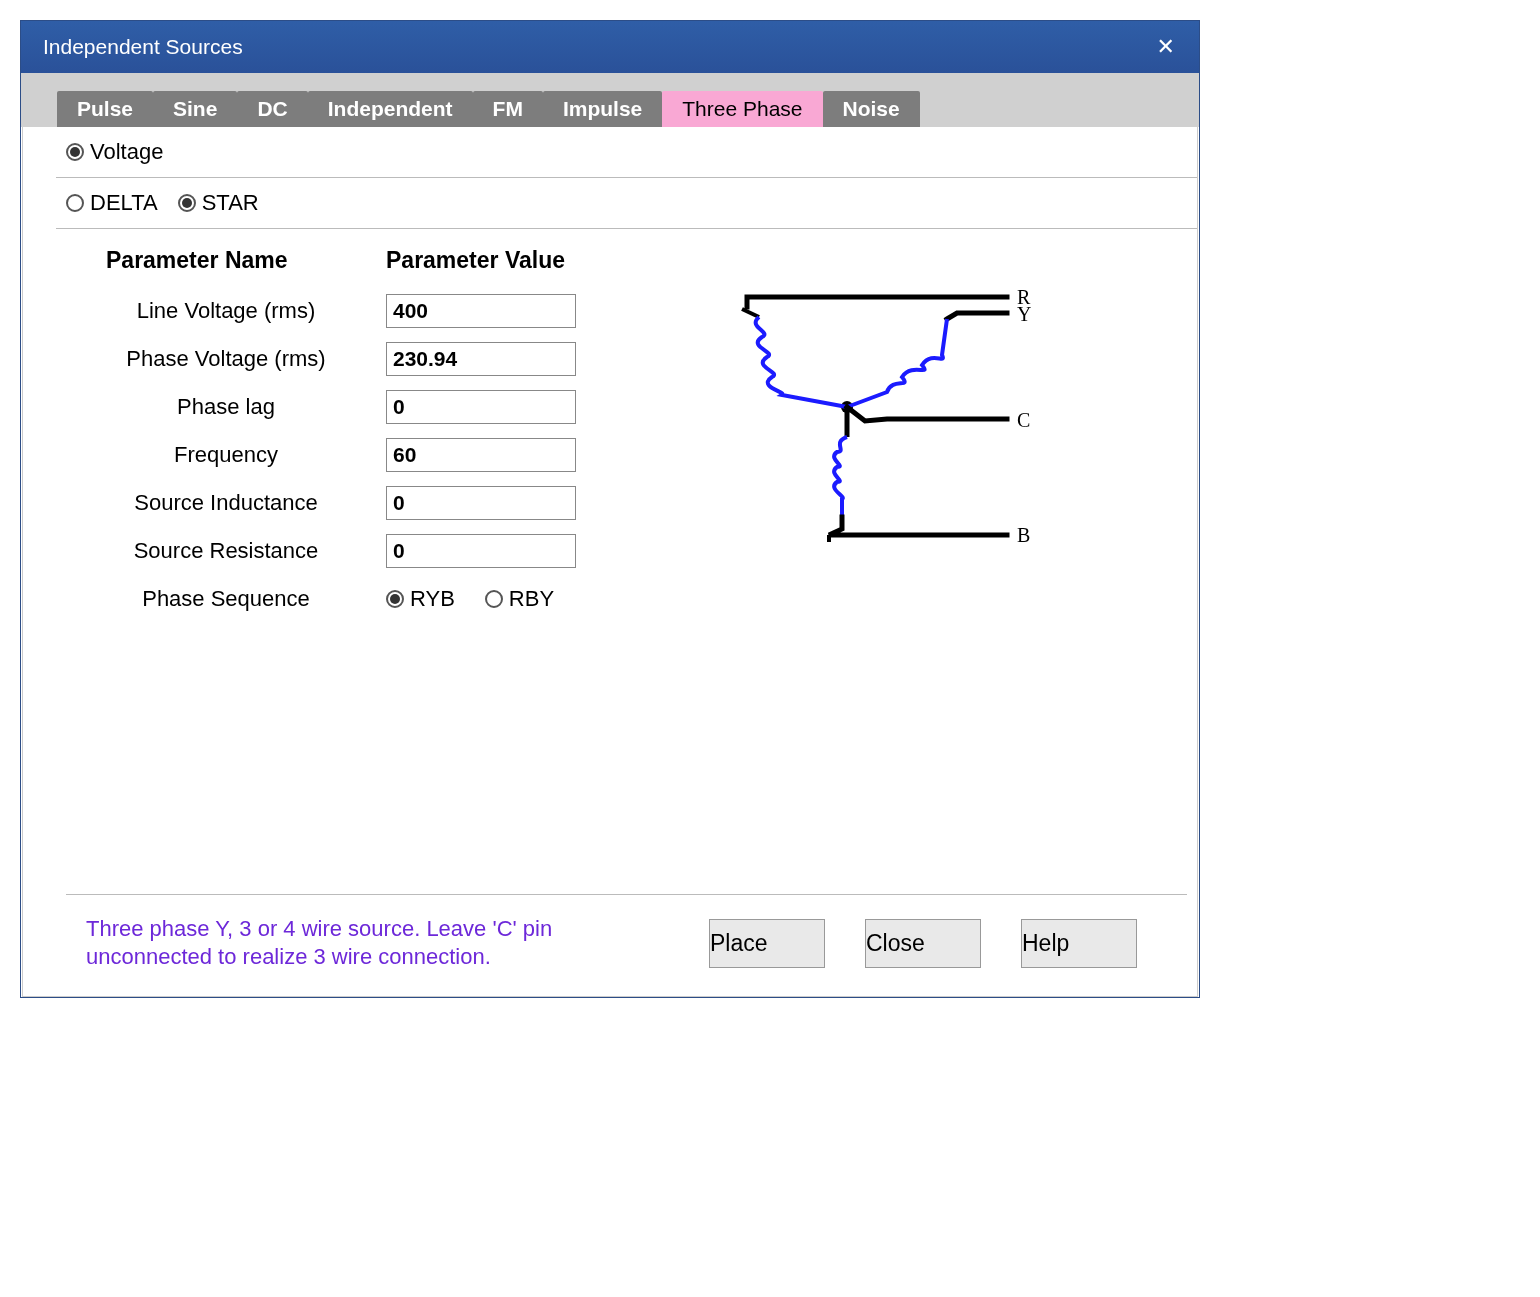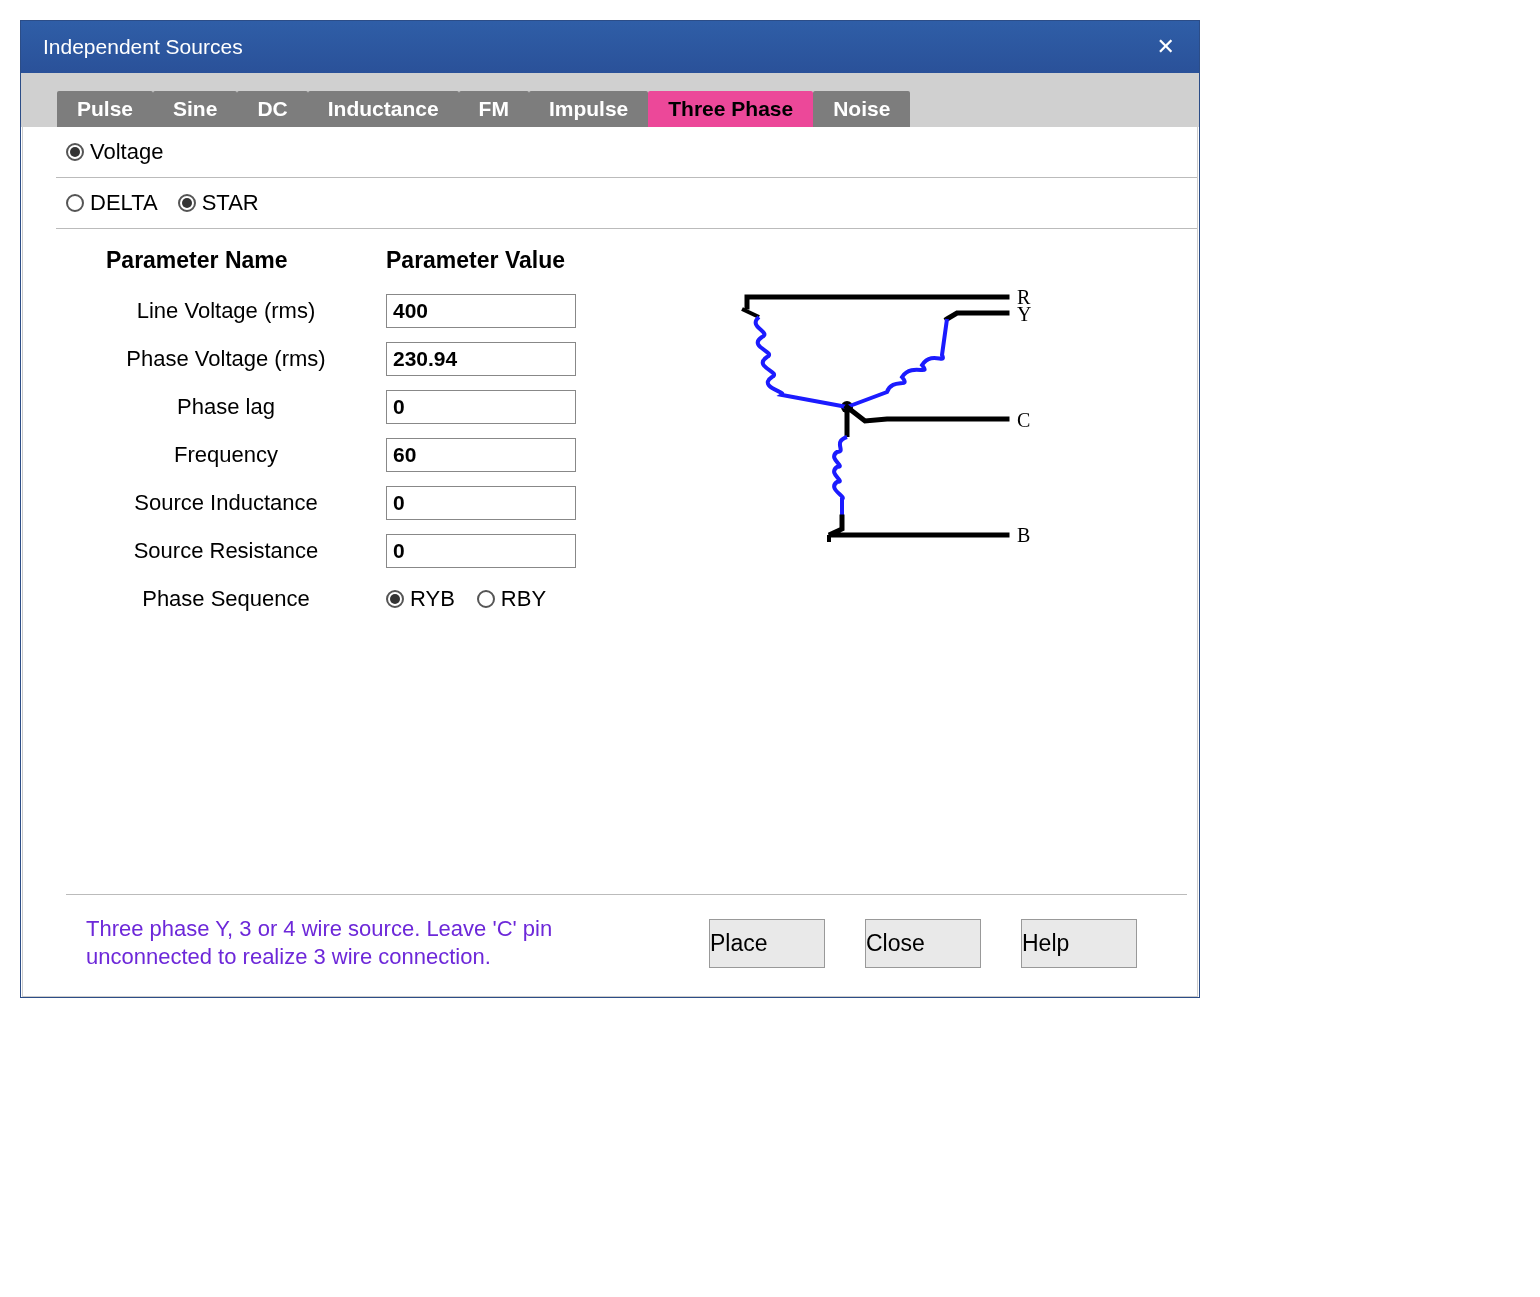--- a/index.html
+++ b/index.html
@@ -49,23 +49,23 @@
     background: #7d7d7d;
     color: #fff;
     font-size: 21px;
     font-weight: 600;
     padding: 6px 20px;
     cursor: pointer;
     border-top-left-radius: 2px;
     border-top-right-radius: 2px;
   }
   .tab.active {
-    background: #ec4899;
+    background: #f9a8d4;
     color: #000;
-    font-weight: 700;
+    font-weight: 400;
   }
   .content {
     flex: 1;
     border: 1px solid #ccc;
     border-top: none;
     margin: 0 1px;
     display: flex;
     flex-direction: column;
     font-size: 22px;
     padding-left: 33px;
@@ -130,21 +130,21 @@
     width: 190px;
     height: 34px;
     border: 1px solid #888;
     font-size: 21px;
     padding: 2px 6px;
     font-family: inherit;
     font-weight: bold;
   }
   .phase-seq {
     display: flex;
-    gap: 22px;
+    gap: 30px;
     align-items: center;
     height: 34px;
   }
   .diagram {
     flex: 1;
     display: flex;
     justify-content: center;
     align-items: flex-start;
     padding-top: 30px;
   }
@@ -186,21 +186,21 @@
 
   <div class="title-bar">
     <span>Independent Sources</span>
     <span class="close-x">✕</span>
   </div>
 
   <div class="tab-strip-area">
     <div class="tab">Pulse</div>
     <div class="tab">Sine</div>
     <div class="tab">DC</div>
-    <div class="tab">Inductance</div>
+    <div class="tab">Independent</div>
     <div class="tab">FM</div>
     <div class="tab">Impulse</div>
     <div class="tab active">Three Phase</div>
     <div class="tab">Noise</div>
   </div>
 
   <div class="content">
 
     <div class="section-row">
       <label class="radio-label">

